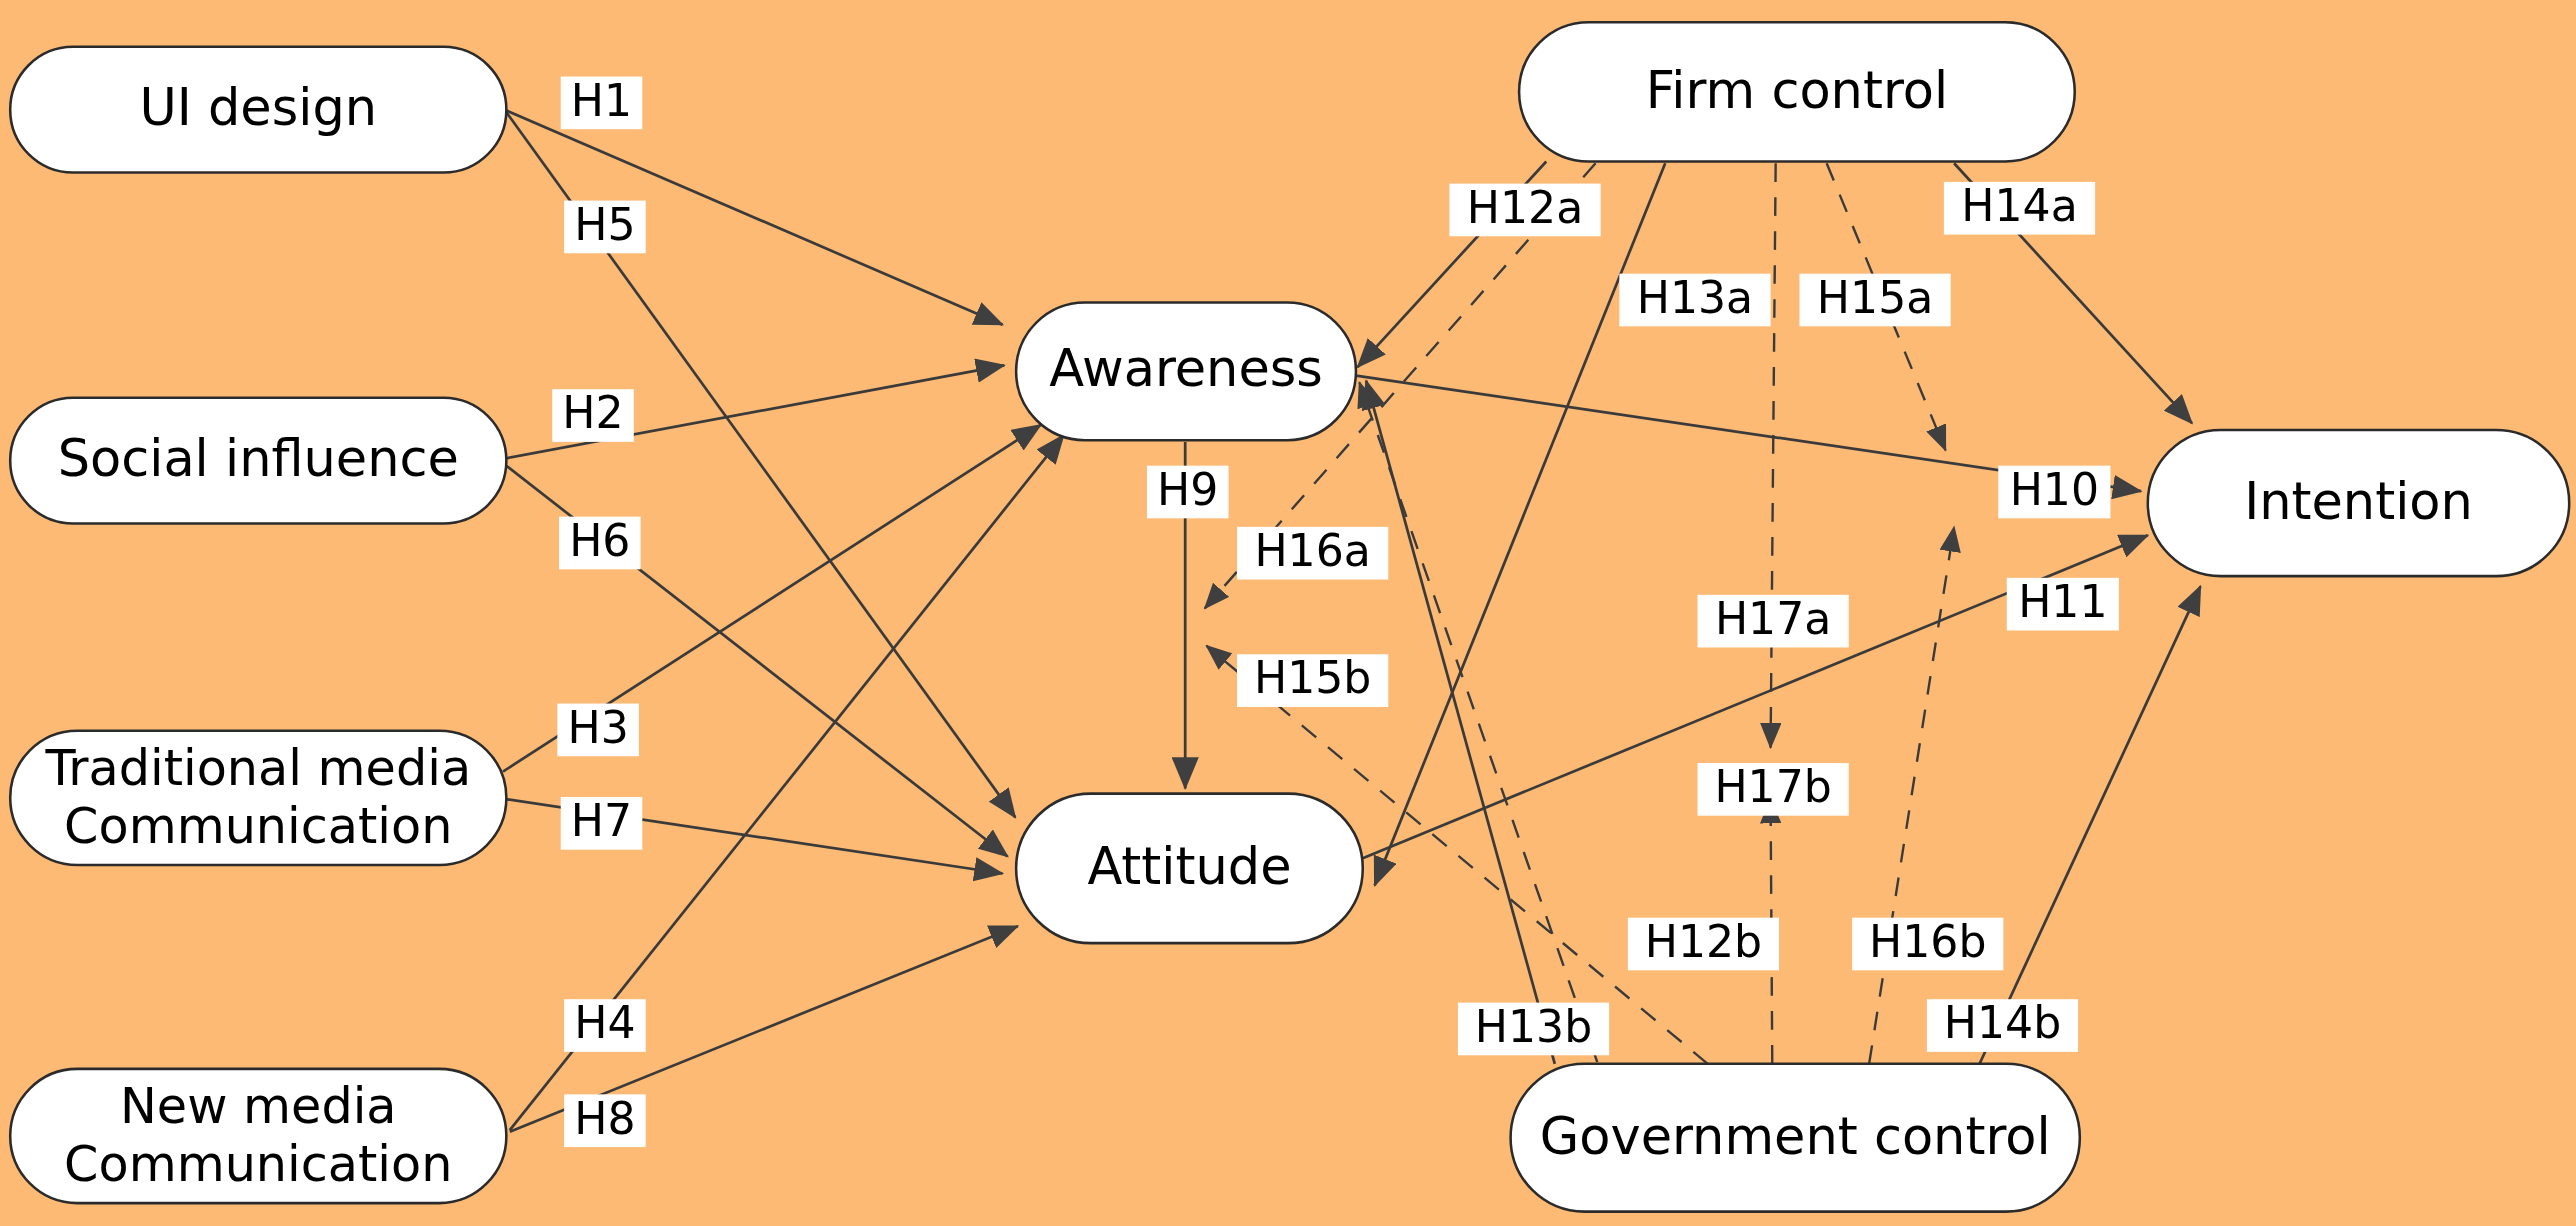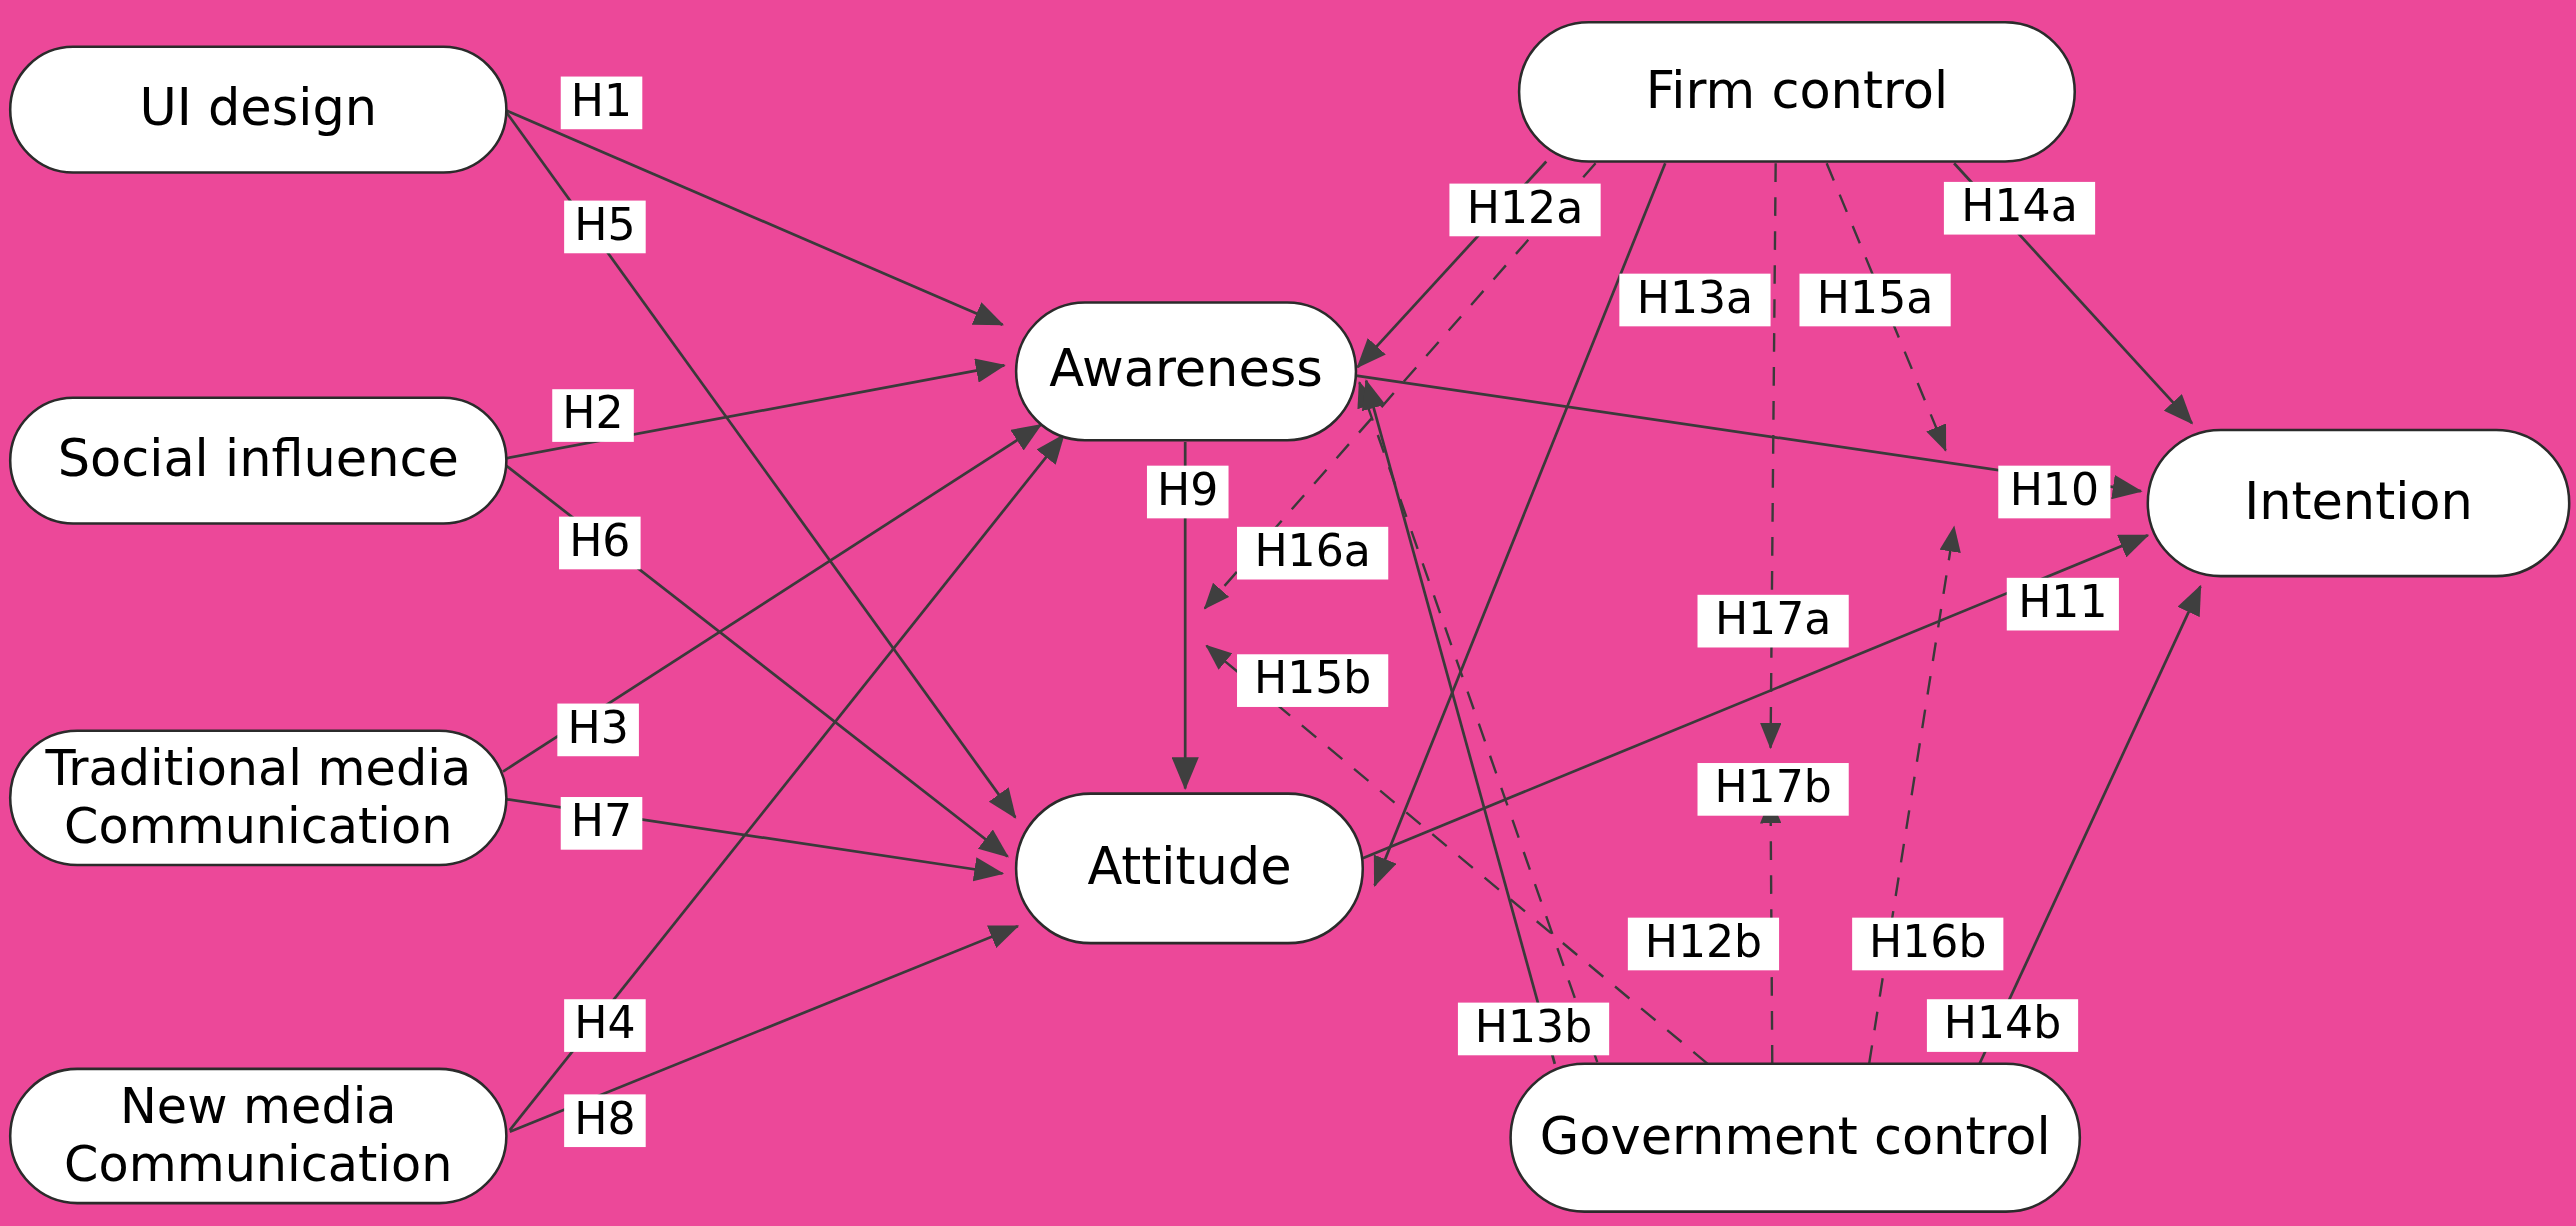--- a/index.html
+++ b/index.html
@@ -1,18 +1,18 @@
 <!DOCTYPE html>
 <html style="font-size:13.6px"><head>
 <meta charset="utf-8">
 <style>
   html,body{margin:0;padding:0;background:#ffffff;}
   body{width:2576px;height:1227px;overflow:hidden;
        font-family:"DejaVu Sans","Liberation Sans",sans-serif;}
-  #stage{position:relative;width:2576px;height:1227px;background:#ec4899;}
+  #stage{position:relative;width:2576px;height:1227px;background:#fdba74;}
   svg.diagram{position:absolute;left:0;top:0;width:2576px;height:1227px;}
   .node-shape{fill:#ffffff;stroke:#2b2b2b;stroke-width:3;}
   .node-label{font-family:"DejaVu Sans","Liberation Sans",sans-serif;
       font-size:60px;fill:#000;text-anchor:middle;dominant-baseline:middle;}
   .node-label.two-line{font-size:58px;}
   .edge{fill:none;stroke:#3a3a3a;stroke-width:3.2;}
   .edge.dashed{stroke-dasharray:22 18;stroke-width:2.8;}
   .hlabel{font-family:"DejaVu Sans","Liberation Sans",sans-serif;
       font-size:52px;fill:#000;text-anchor:middle;dominant-baseline:middle;}
 </style>

